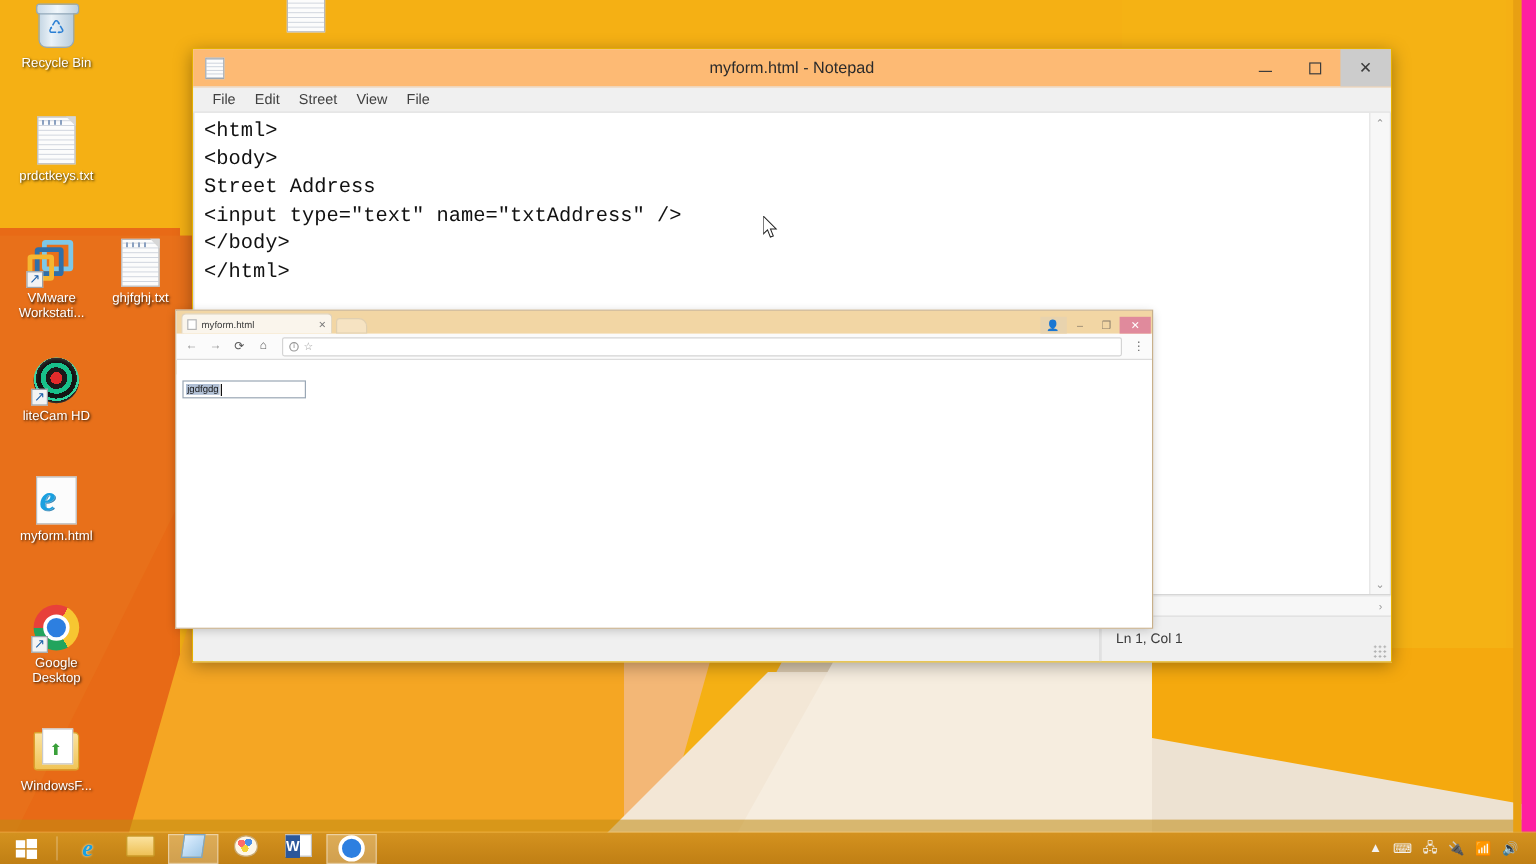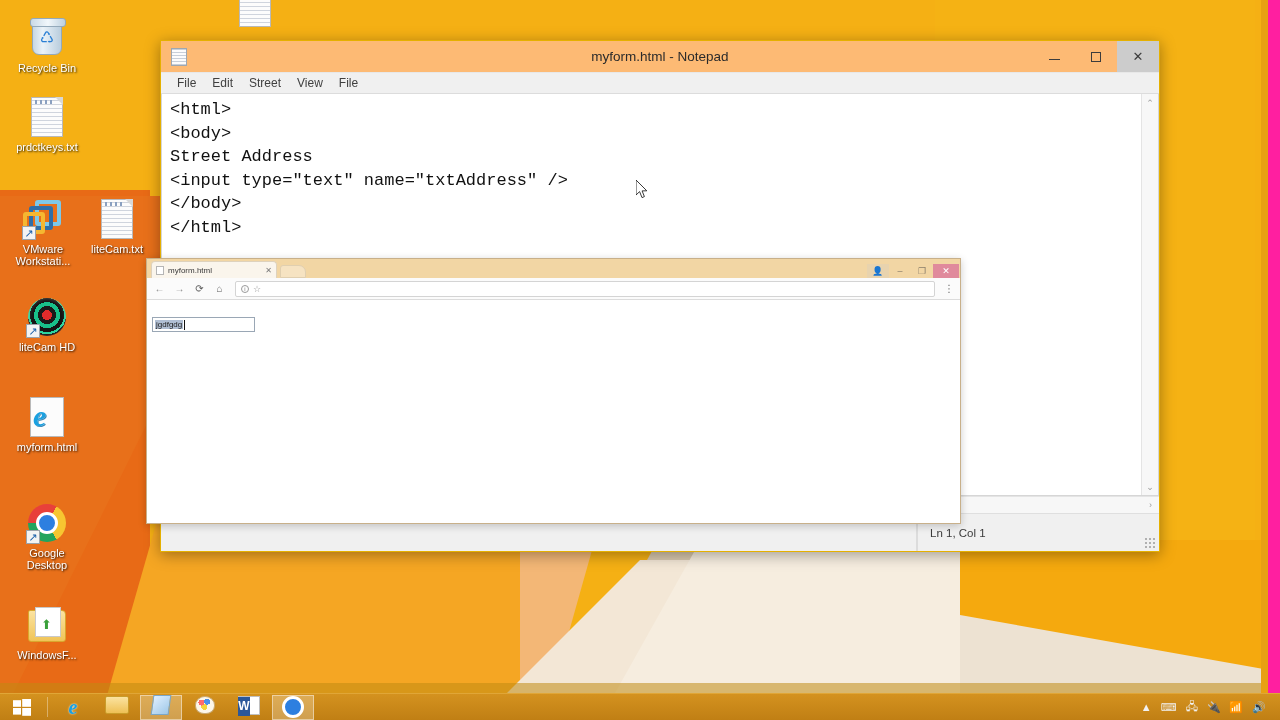--- a/index.html
+++ b/index.html
@@ -464,21 +464,21 @@
   <div class="wp-shape wp-magenta-dark"></div>
   <div class="wp-shape wp-magenta"></div>
 
   <div class="desk-icon" style="left:216px; top:-14px;">
     <div class="ico">
       <div class="ico-txt"></div>
     </div>
   </div>
 
   <div id="desktop-icons">
-      <div class="desk-icon" style="left: 8px; top: 17px;">
+      <div class="desk-icon" style="left: 8px; top: 2px;">
         <div class="ico">
           <div class="ico-bin"></div>
         </div>
         <div class="lbl">Recycle Bin</div>
       </div>
       <div class="desk-icon" style="left: 8px; top: 96px;">
         <div class="ico">
           <div class="ico-txt"></div>
         </div>
         <div class="lbl">prdctkeys.txt</div>
@@ -491,21 +491,21 @@
             <div class="sq3"></div>
           </div>
           <span class="shortcut">↗</span>
         </div>
         <div class="lbl">VMware Workstati...</div>
       </div>
       <div class="desk-icon" style="left: 78px; top: 198px;">
         <div class="ico">
           <div class="ico-txt"></div>
         </div>
-        <div class="lbl">liteCam.txt</div>
+        <div class="lbl">ghjfghj.txt</div>
       </div>
       <div class="desk-icon" style="left: 8px; top: 296px;">
         <div class="ico">
           <div class="ico-cam"></div>
           <span class="shortcut">↗</span>
         </div>
         <div class="lbl">liteCam HD</div>
       </div>
       <div class="desk-icon" style="left: 8px; top: 396px;">
         <div class="ico">

